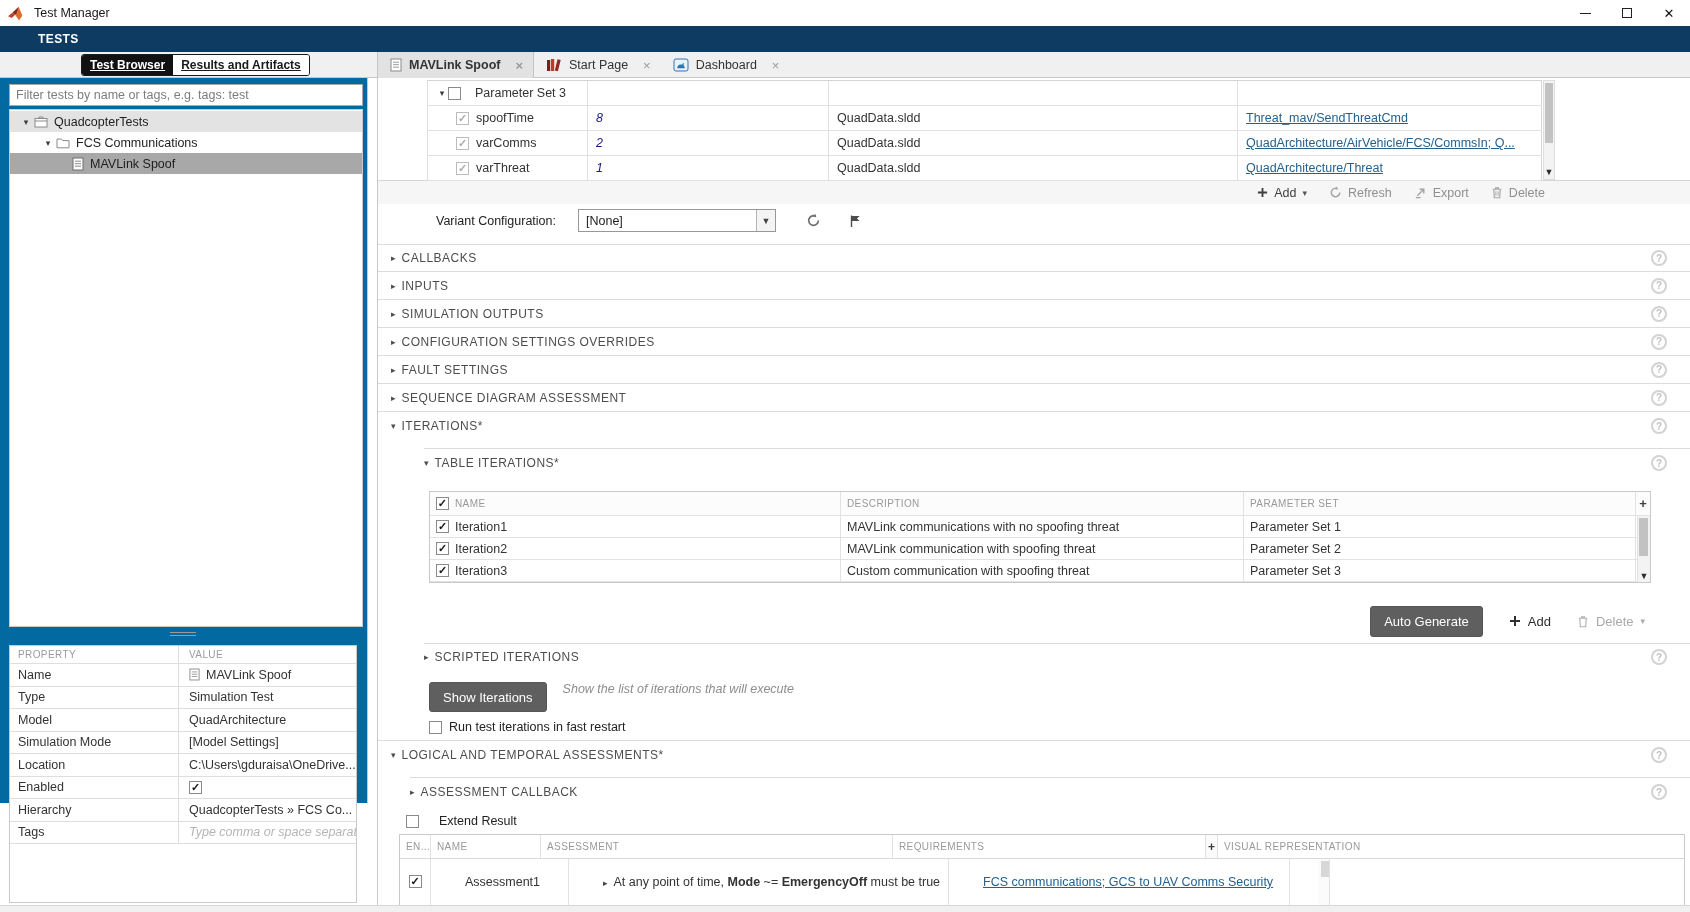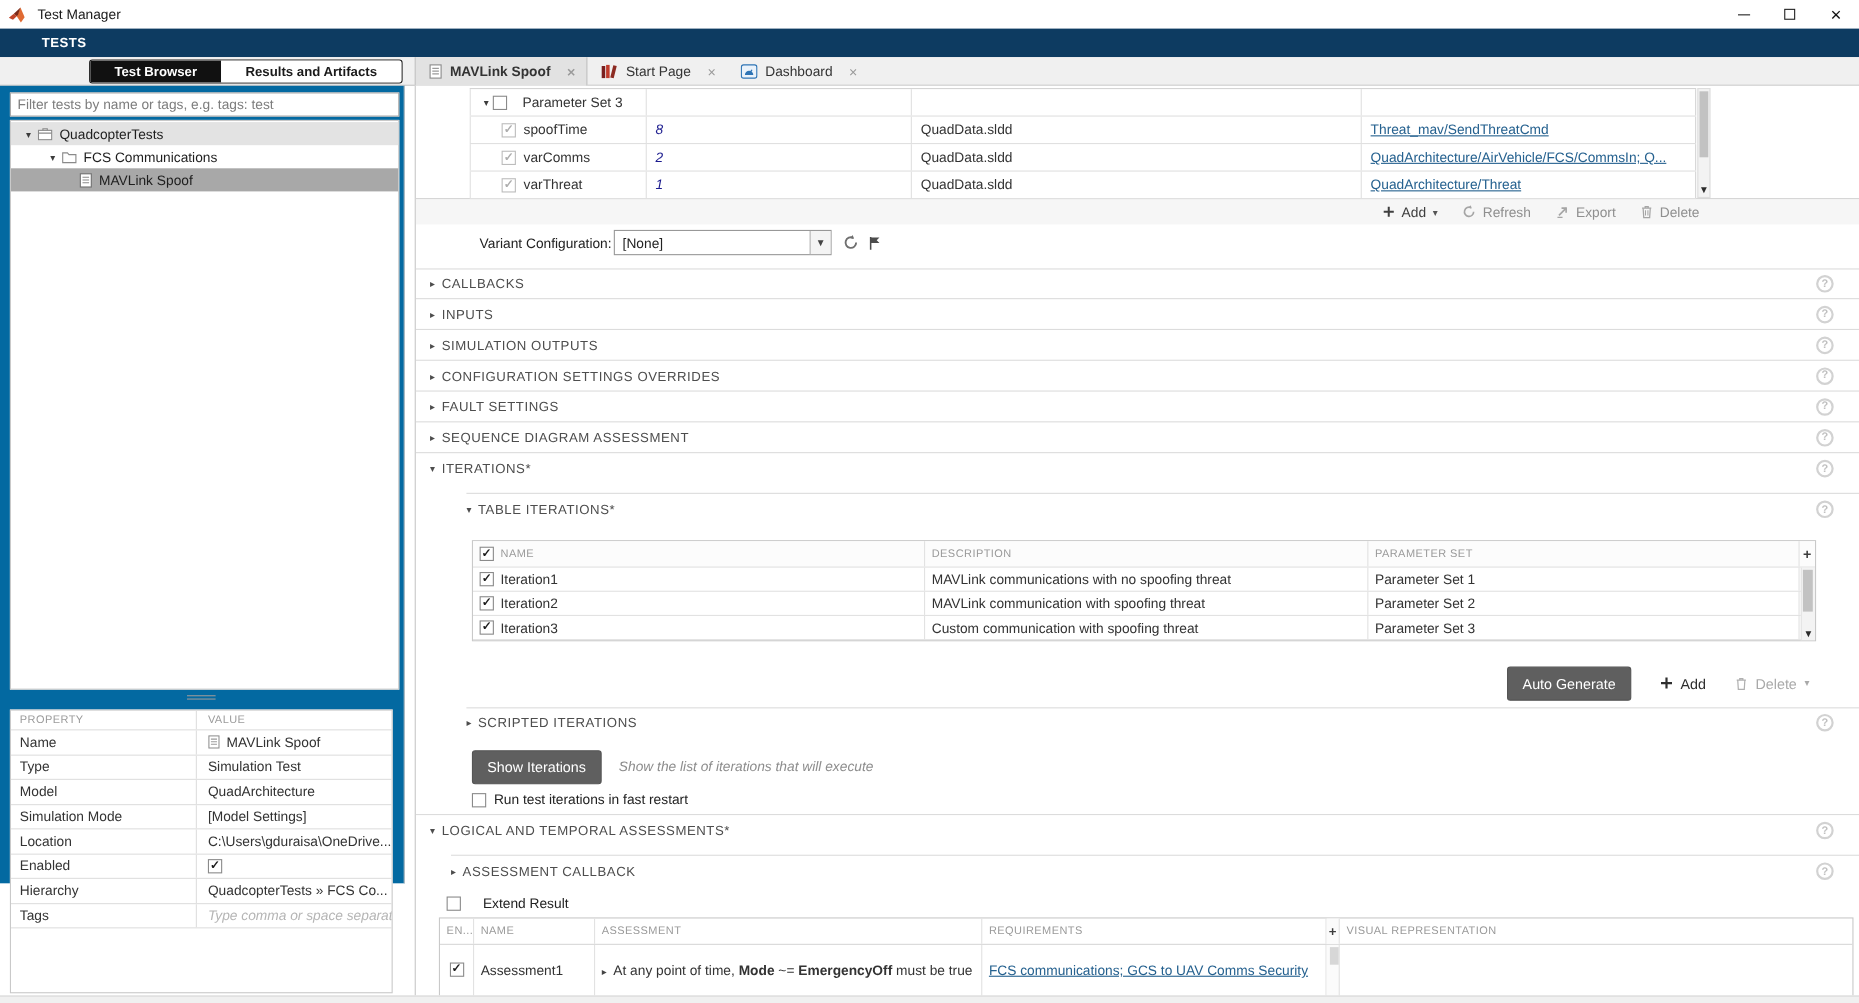--- a/index.html
+++ b/index.html
@@ -16,21 +16,21 @@
   .glyph-close { font-size:13px; color:#111; line-height:1; }
   .mlogo { margin-left:8px; display:block; }
 
   
   .ribbon { position:absolute; top:26px; left:0; width:100%; height:26px; background:#0d3b61; display:flex; align-items:center; }
   .ribbon span { color:#fff; font-size:12px; font-weight:bold; letter-spacing:.4px; margin-left:38px; }
 
   
   .header-strip { position:absolute; top:52px; left:0; width:100%; height:26px; background:#f0f0f0; border-bottom:1px solid #c8c8c8; }
   .panel-tabs { position:absolute; left:81px; top:2px; height:22px; display:flex; border:1px solid #1a1a1a; border-radius:3px; overflow:hidden; background:#fff; }
-  .ptab { padding:0 22px; font-size:12px; font-weight:bold; display:flex; align-items:center; color:#1a1a1a; background:#fff; white-space:nowrap; }
+  .ptab { padding:0 8px; font-size:12px; font-weight:bold; display:flex; align-items:center; color:#1a1a1a; background:#fff; white-space:nowrap;text-decoration:underline; }
   .ptab.active { background:#111; color:#fff; }
 
   .doc-tabs { position:absolute; left:377px; top:0; height:26px; display:flex; align-items:stretch; }
   .dtab { display:flex; align-items:center; gap:7px; padding:0 10px 0 12px; font-size:12.5px; color:#333; }
   .dtab.active { background:#e2e2e2; border-left:1px solid #c4c4c4; border-right:1px solid #c4c4c4; font-weight:bold; }
   .dtab .x { color:#9a9a9a; font-size:13px; margin-left:8px; }
   .dtab .x::before { content:"×"; }
 
   
   .left-panel { position:absolute; top:78px; left:0; width:368px; height:725px; background:#0369a1; border-right:1px solid #c8c8c8; }
@@ -76,21 +76,21 @@
 
   .vscroll { position:absolute; left:1165px; top:0; width:12px; height:100px; background:#f3f3f3; border:1px solid #ddd; }
   .vthumb { position:absolute; left:1px; top:2px; width:8px; height:60px; background:#c2c2c2; }
   .vdown { position:absolute; left:0; bottom:2px; width:100%; text-align:center; font-size:9px; color:#2b2b2b; }
 
   .param-toolbar { height:24px; background:#f6f6f6; border-top:1px solid #d6d6d6; display:flex; align-items:center; justify-content:flex-end; gap:22px; padding-right:145px; }
   .tbtn { display:flex; align-items:center; gap:6px; font-size:12.5px; color:#8f8f8f; }
   .tbtn.dark { color:#3d3d3d; }
   .tbtn .dd { font-size:9px; color:#555; }
 
-  .variant-row { height:33px; display:flex; align-items:center; padding-left:58px; gap:2px; }
+  .variant-row { height:33px; display:flex; align-items:center; padding-left:58px; gap:22px; }
   .variant-row label { font-size:12.5px; color:#222; }
   .select { width:198px; height:23px; border:1px solid #989898; display:flex; align-items:center; background:#fff; }
   .select .sval { flex:1; font-size:12.5px; color:#222; padding-left:7px; }
   .select .sarrow { width:19px; height:100%; border-left:1px solid #b5b5b5; display:flex; align-items:center; justify-content:center; font-size:9px; color:#444; background:#f4f4f4; }
 
   .hr-full { border-top:1px solid #dcdcdc; height:0; }
   .sec { height:28px; display:flex; align-items:center; border-bottom:1px solid #dcdcdc; padding-left:13px; }
   .sec.expanded { border-bottom:none; }
   .sec.first { margin-top:7px; border-top:1px solid #dcdcdc; }
   .sec-label, .subsec-label { font-size:12px; color:#4d4d4d; letter-spacing:.5px; margin-left:6px; }
@@ -115,33 +115,33 @@
   .iscroll { position:absolute; right:0; top:24px; width:13px; height:66px; background:#f3f3f3; border-left:1px solid #e2e2e2; }
   .iscroll .vthumb { height:38px; width:9px; }
   .iscroll .vdown { bottom:1px; }
 
   .iter-buttons { margin-top:21px; height:34px; display:flex; align-items:center; justify-content:flex-end; gap:26px; padding-right:45px; }
   .btn-dark { background:#5f5f5f; color:#fff; font-size:13px; padding:7px 13px; border-radius:3px; border:1px solid #555; }
   .btn-flat { display:flex; align-items:center; gap:7px; font-size:13px; color:#2e2e2e; }
   .btn-flat.disabled { color:#a9a9a9; }
   .btn-flat .dd { font-size:9px; color:#a9a9a9; }
 
-  .show-row { margin-top:12px; height:30px; display:flex; align-items:center; gap:16px; margin-left:5px; }
+  .show-row { margin-top:12px; height:30px; display:flex; gap:16px; margin-left:5px; }
   .caption { font-style:italic; color:#8d8d8d; font-size:12.5px; }
   .fast-row { margin-top:7px; height:16px; display:flex; align-items:center; gap:7px; margin-left:5px; font-size:12.5px; color:#222; }
 
   .assess-content { padding-left:21px; }
   .assess-content .subhr { margin-left:11px; }
   .assess-content .subsec { margin-left:11px; }
   .extend-row { margin-top:7px; height:16px; display:flex; align-items:center; gap:20px; margin-left:7px; font-size:12.5px; color:#222; }
 
   .atable { margin-top:5px; width:1286px; border:1px solid #c9c9c9; position:relative; }
   .atr { display:flex; align-items:stretch; }
   .atr.head { height:24px; border-bottom:1px solid #d8d8d8; }
-  .atr.body { height:53px; }
+  .atr.body { height:53px;gap:28px; }
   .acell { border-right:1px solid #e2e2e2; font-size:12.5px; color:#333; padding-left:6px; overflow:hidden; white-space:nowrap; display:flex; align-items:center; }
   .acell.hd { font-size:10px; color:#999; letter-spacing:.4px; }
   .aw1 { width:31px; } .aw2 { width:110px; } .aw3 { width:352px; } .aw4 { width:313px; }
   .aw5 { width:12px; padding:0; justify-content:center; background:#fbfbfb; }
   .aw6 { flex:1; border-right:none; }
   .atr.body .acell { align-items:flex-start; padding-top:16px; }
   .aplus { font-size:12px; font-weight:bold; color:#3d3d3d; }
   .athumb { position:absolute; top:26px; width:8px; height:16px; background:#d7d7d7; margin-left:2px; }
   .acaret { font-size:9px; color:#444; margin-right:6px; padding-top:3px; }
   .acaret::before { content:"▸"; }

